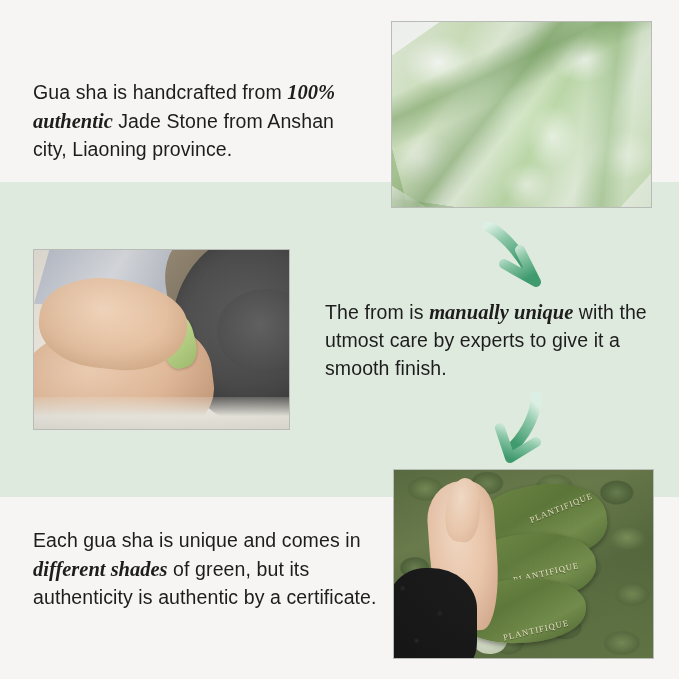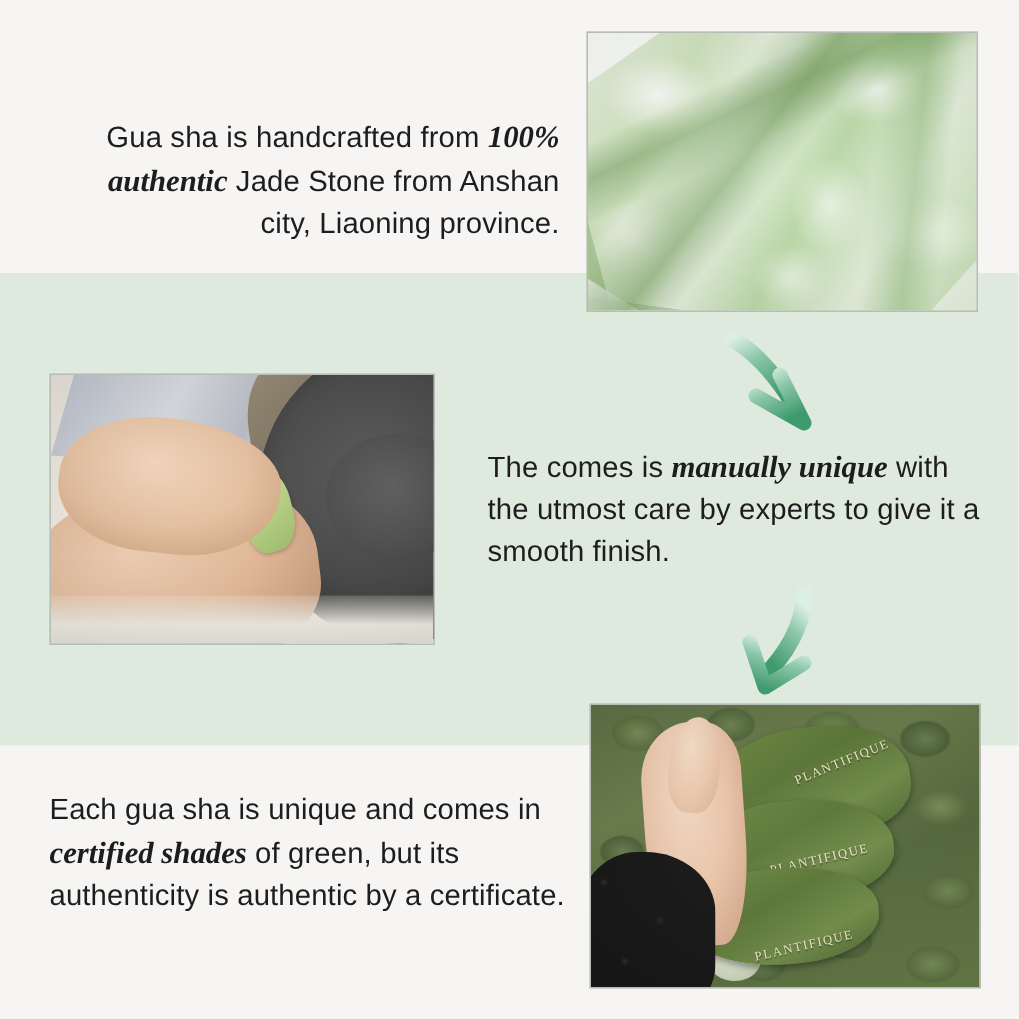--- a/index.html
+++ b/index.html
@@ -39,21 +39,21 @@
     letter-spacing: 0.1px;
     font-weight: 400;
   }
   .copy .em {
     font-family: "Liberation Serif", "DejaVu Serif", serif;
     font-style: italic;
     font-weight: 700;
     letter-spacing: 0px;
     font-size: 20.5px;
   }
-  .copy-1 { left: 33px;  top: 78px;  width: 340px; text-align: right; }
+  .copy-1 { left: 33px;  top: 78px;  width: 340px; }
   .copy-2 { left: 325px; top: 298px; width: 335px; }
   .copy-3 { left: 33px;  top: 527px; width: 355px; }
 
   
   .photo {
     position: absolute;
     overflow: hidden;
     border: 1px solid #b9bcb6;
     box-sizing: border-box;
     background: #cfd8ca;
@@ -328,37 +328,37 @@
       <div class="craft-wheel-inner"></div>
     </div>
     <div class="craft-hand-lower"></div>
     <div class="craft-jade-piece"></div>
     <div class="craft-hand-upper"></div>
     <div class="craft-counter"></div>
     <div class="soft"></div>
   </div>
 
   <div class="copy copy-2">
-    <span>The comes is </span><span class="em">manually unique</span><span> with the utmost care by experts to give it a smooth finish.</span>
+    <span>The from is </span><span class="em">manually unique</span><span> with the utmost care by experts to give it a smooth finish.</span>
   </div>
 
   <svg class="arrow arrow-2" viewBox="0 0 120 84">
     <defs>
       <linearGradient id="agrad2" x1="0.6" y1="0" x2="0.2" y2="1">
         <stop offset="0%" stop-color="#dcefe4"></stop>
         <stop offset="40%" stop-color="#8cc7a8"></stop>
         <stop offset="100%" stop-color="#3f9a6e"></stop>
       </linearGradient>
     </defs>
     <path d="M70 4 C 70 18, 64 36, 48 54" stroke="url(#agrad2)" stroke-width="11" fill="none" stroke-linecap="round"></path>
     <path d="M34 36 L 44 66 L 70 50" stroke="url(#agrad2)" stroke-width="10" fill="none" stroke-linejoin="round" stroke-linecap="round"></path>
   </svg>
 
   <div class="copy copy-3">
-    <span>Each gua sha is unique and comes in </span><span class="em">certified shades</span><span> of green, but its authenticity is authentic by a certificate.</span>
+    <span>Each gua sha is unique and comes in </span><span class="em">different shades</span><span> of green, but its authenticity is authentic by a certificate.</span>
   </div>
 
   <div class="photo photo-stones">
     <div class="layer stones-bg"></div>
     <div class="layer stones-scatter"></div>
     <div class="stones-white"></div>
     <div class="gua-stone gua-1">
       <span class="brand-mark brand-1">PLANTIFIQUE</span>
     </div>
     <div class="gua-stone gua-2">

